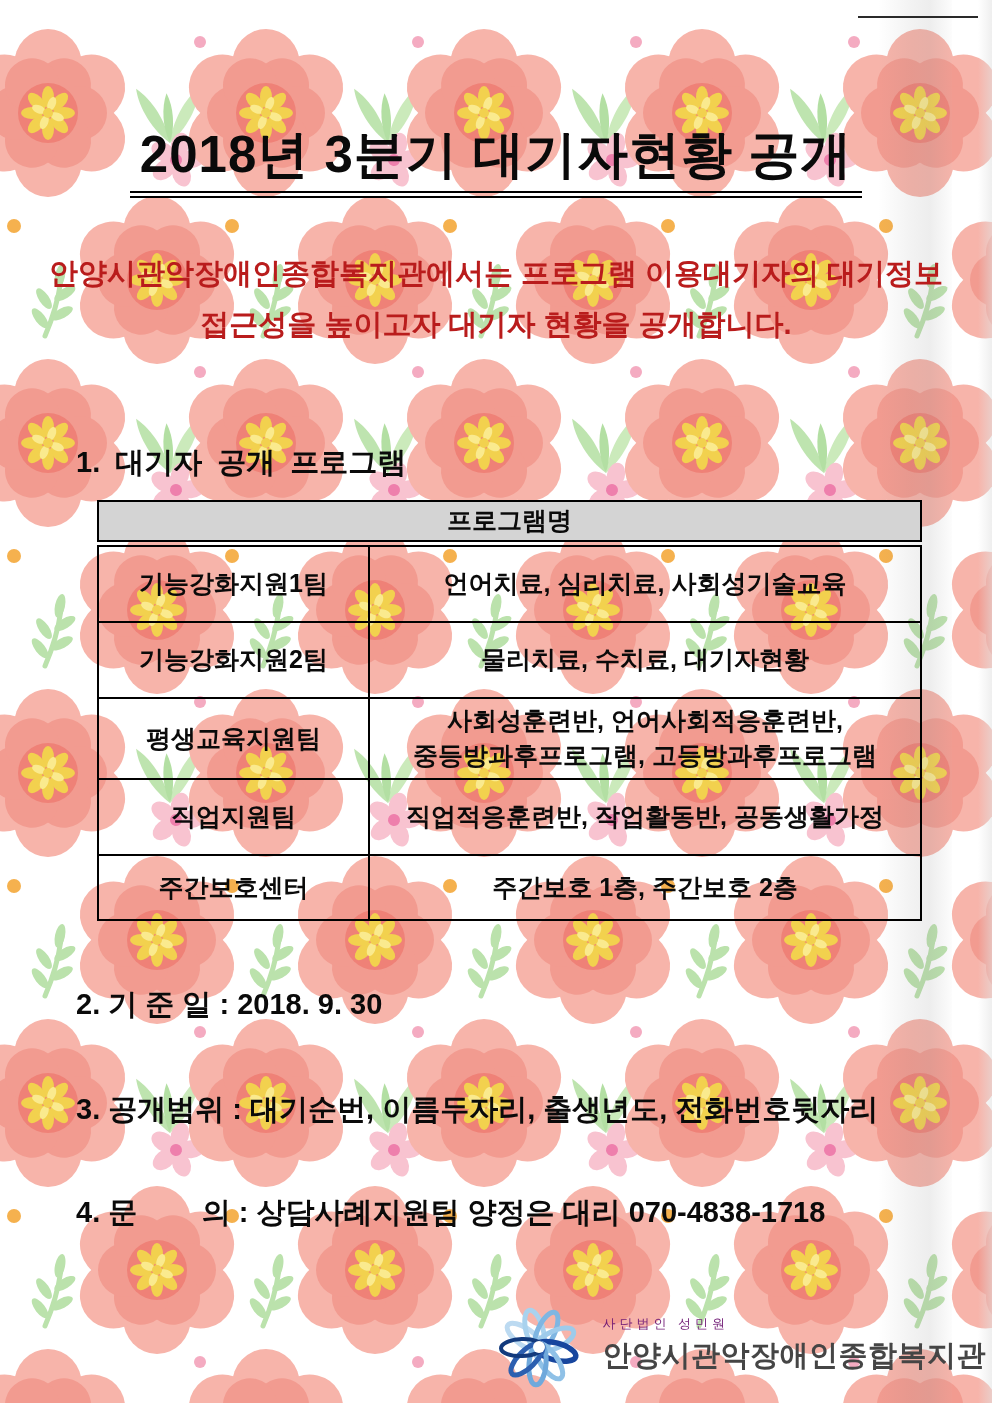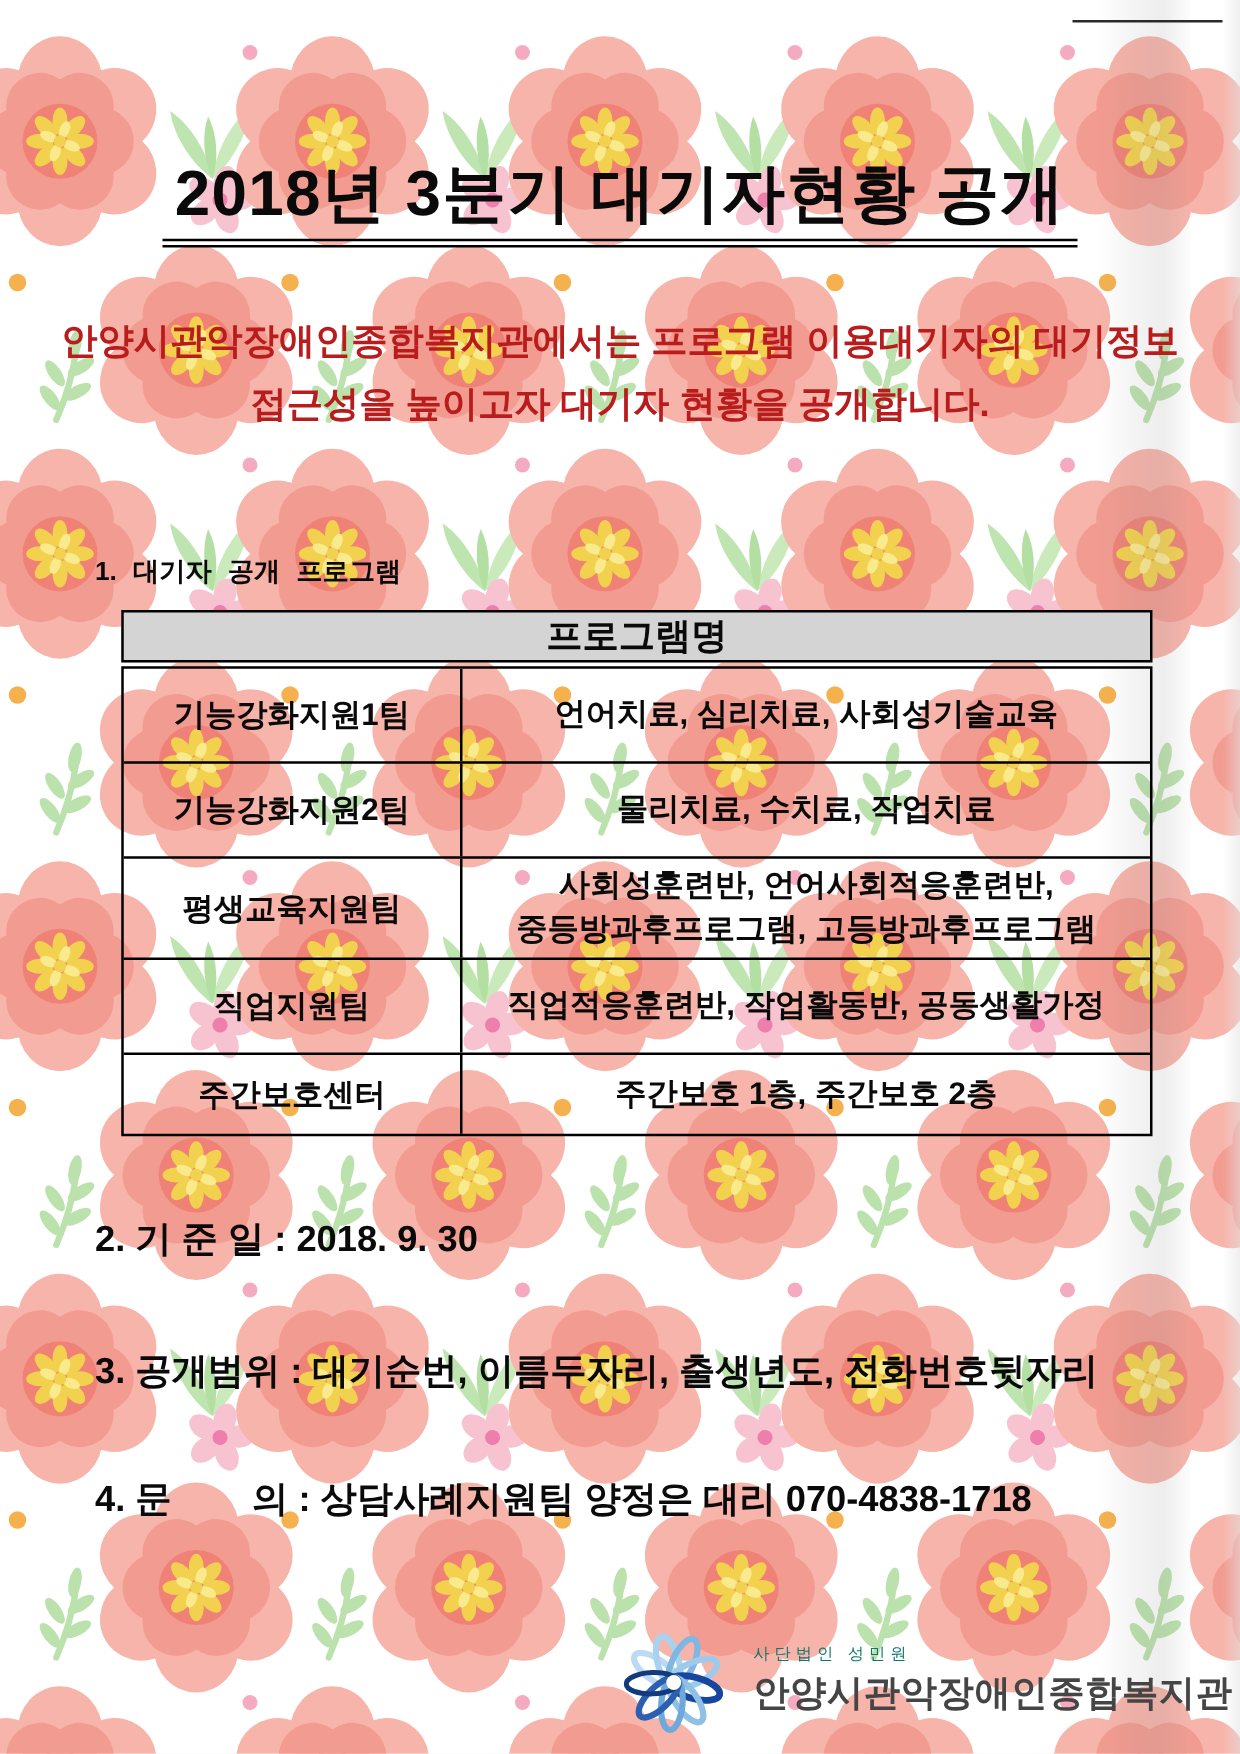--- a/index.html
+++ b/index.html
@@ -15,43 +15,43 @@
   .scan-line{position:absolute;top:16px;left:858px;width:120px;height:2px;background:#2a2a2a;z-index:1;}
   .content{position:relative;z-index:2;}
 
   .title-wrap{padding-top:128px;text-align:center;}
   .title{display:inline-block;font-size:51px;font-weight:800;letter-spacing:1px;line-height:1.05;
     border-bottom:7px double #000;padding:0 10px 9px;white-space:pre;}
 
   .intro{margin:50px 14px 0;text-align:center;font-size:29px;font-weight:700;line-height:1.78;
     white-space:pre-line;color:#b91c1c;}
 
-  .s1-heading{margin:92px 0 0 76px;font-size:21px;font-weight:800;word-spacing:7px;}
+  .s1-heading{margin:92px 0 0 76px;font-size:29px;font-weight:800;word-spacing:7px;}
 
   .tablewrap{width:825px;margin:17px 0 0 97px;box-sizing:border-box;}
   .thead{box-sizing:border-box;background:#d4d4d4;border:2px solid #000;height:42px;
-    display:flex;align-items:center;justify-content:center;font-size:29px;font-weight:800;}
+    display:flex;align-items:center;justify-content:center;font-size:25px;font-weight:800;}
   .tbody{box-sizing:border-box;border:2px solid #000;margin-top:3px;background:transparent;}
   .trow{display:flex;border-top:2px solid #000;min-height:74px;}
   .trow:first-child{border-top:none;}
   .trow.r3{min-height:78px;}
   .trow.r5{min-height:63px;}
   .cell-team{box-sizing:border-box;width:271px;border-right:2px solid #000;display:flex;
     align-items:center;justify-content:center;font-size:25px;font-weight:800;text-align:center;padding:4px;}
   .cell-prog{flex:1;display:flex;align-items:center;justify-content:center;font-size:25px;font-weight:800;
     text-align:center;white-space:pre-line;line-height:1.42;padding:4px 2px;}
 
   .item{margin-left:76px;font-size:29px;font-weight:800;white-space:pre-wrap;line-height:1.2;}
   .item-2{margin-top:66px;}
   .item-3{margin-top:70px;}
   .item-4{margin-top:69px;}
 
   .footer{position:absolute;right:6px;bottom:10px;display:flex;align-items:center;gap:8px;z-index:2;}
   .footer-text{padding-bottom:6px;}
-  .assoc{font-size:13px;color:#0f766e;letter-spacing:4px;margin-bottom:3px;}
+  .assoc{font-size:13px;color:#701a75;letter-spacing:4px;margin-bottom:3px;}
   .orgname{font-size:29px;font-weight:800;color:#454545;letter-spacing:0.5px;white-space:nowrap;}
 </style>
 </head>
 <body>
 
 <div class="page">
 
   <svg class="bg-svg" width="992" height="1403" viewBox="0 0 992 1403" aria-hidden="true">
     <defs>
       <g id="bf">
@@ -182,21 +182,21 @@
 
     <div class="tablewrap">
       <div class="thead">프로그램명</div>
       <div class="tbody">
         <div class="trow">
           <div class="cell-team">기능강화지원1팀</div>
           <div class="cell-prog">언어치료, 심리치료, 사회성기술교육</div>
         </div>
         <div class="trow">
           <div class="cell-team">기능강화지원2팀</div>
-          <div class="cell-prog">물리치료, 수치료, 작업치료</div>
+          <div class="cell-prog">물리치료, 수치료, 대기자현황</div>
         </div>
         <div class="trow r3">
           <div class="cell-team">평생교육지원팀</div>
           <div class="cell-prog">사회성훈련반, 언어사회적응훈련반,
 중등방과후프로그램, 고등방과후프로그램</div>
         </div>
         <div class="trow">
           <div class="cell-team">직업지원팀</div>
           <div class="cell-prog">직업적응훈련반, 작업활동반, 공동생활가정</div>
         </div>

